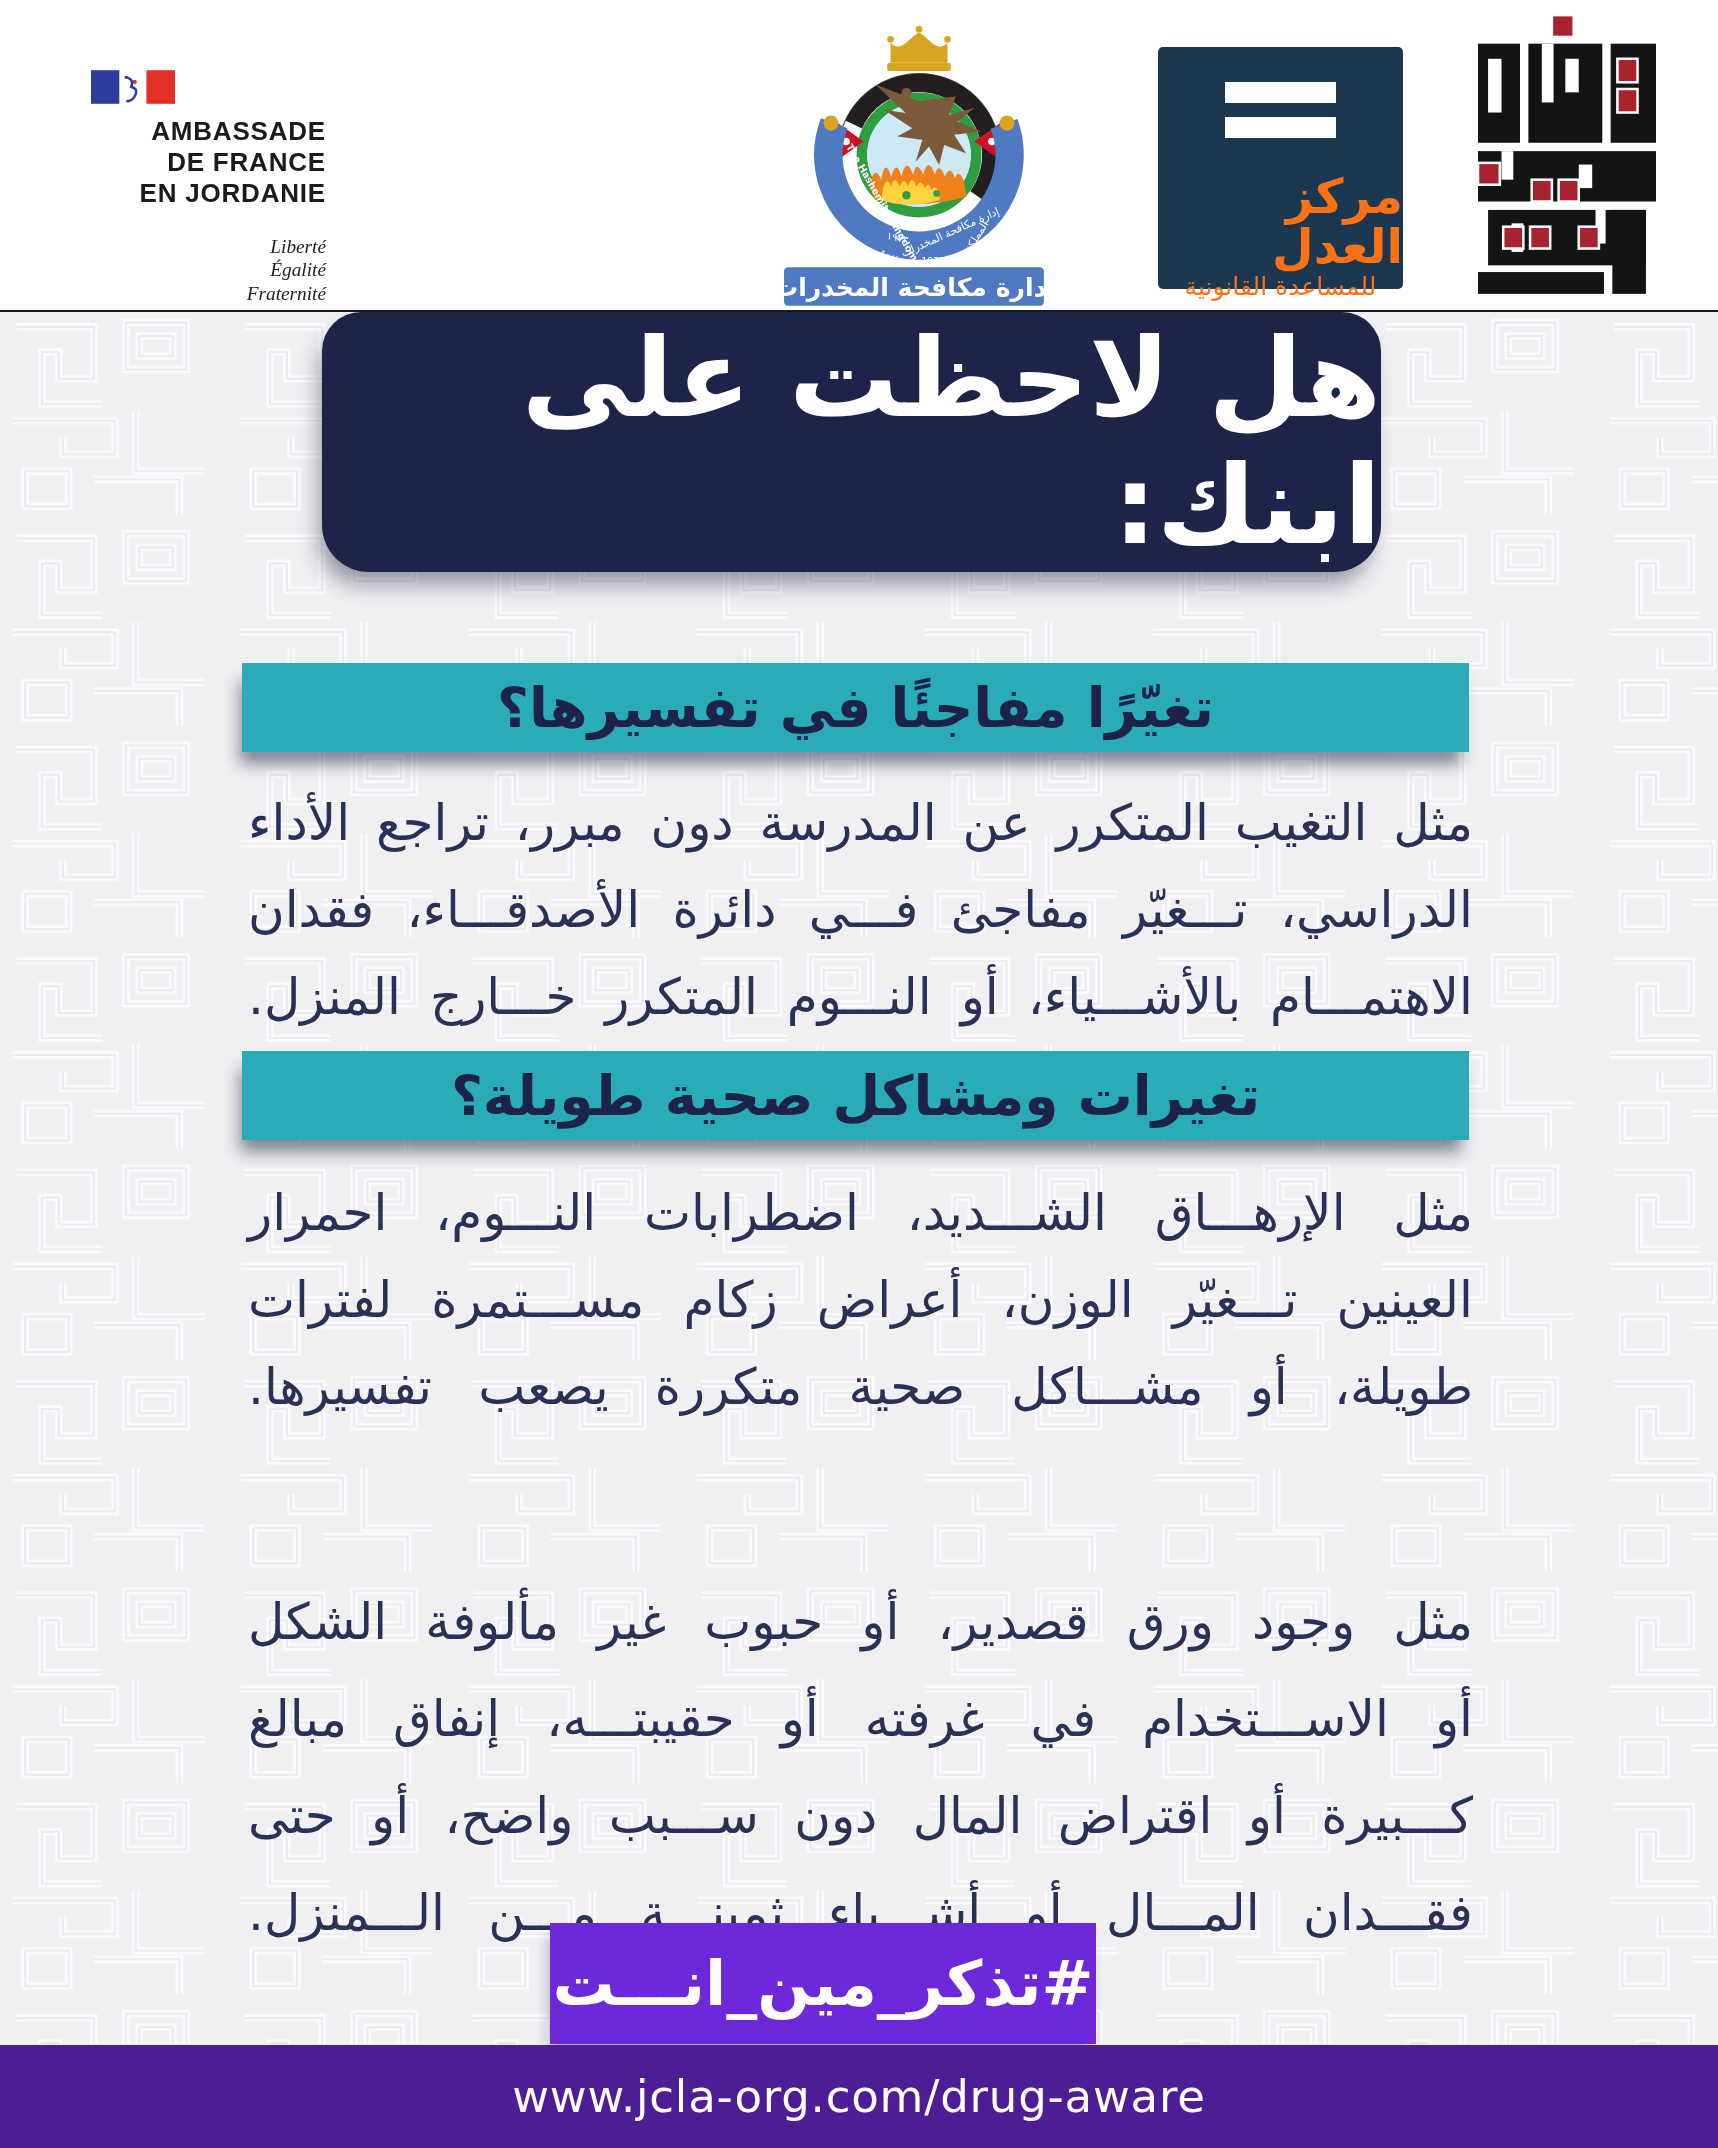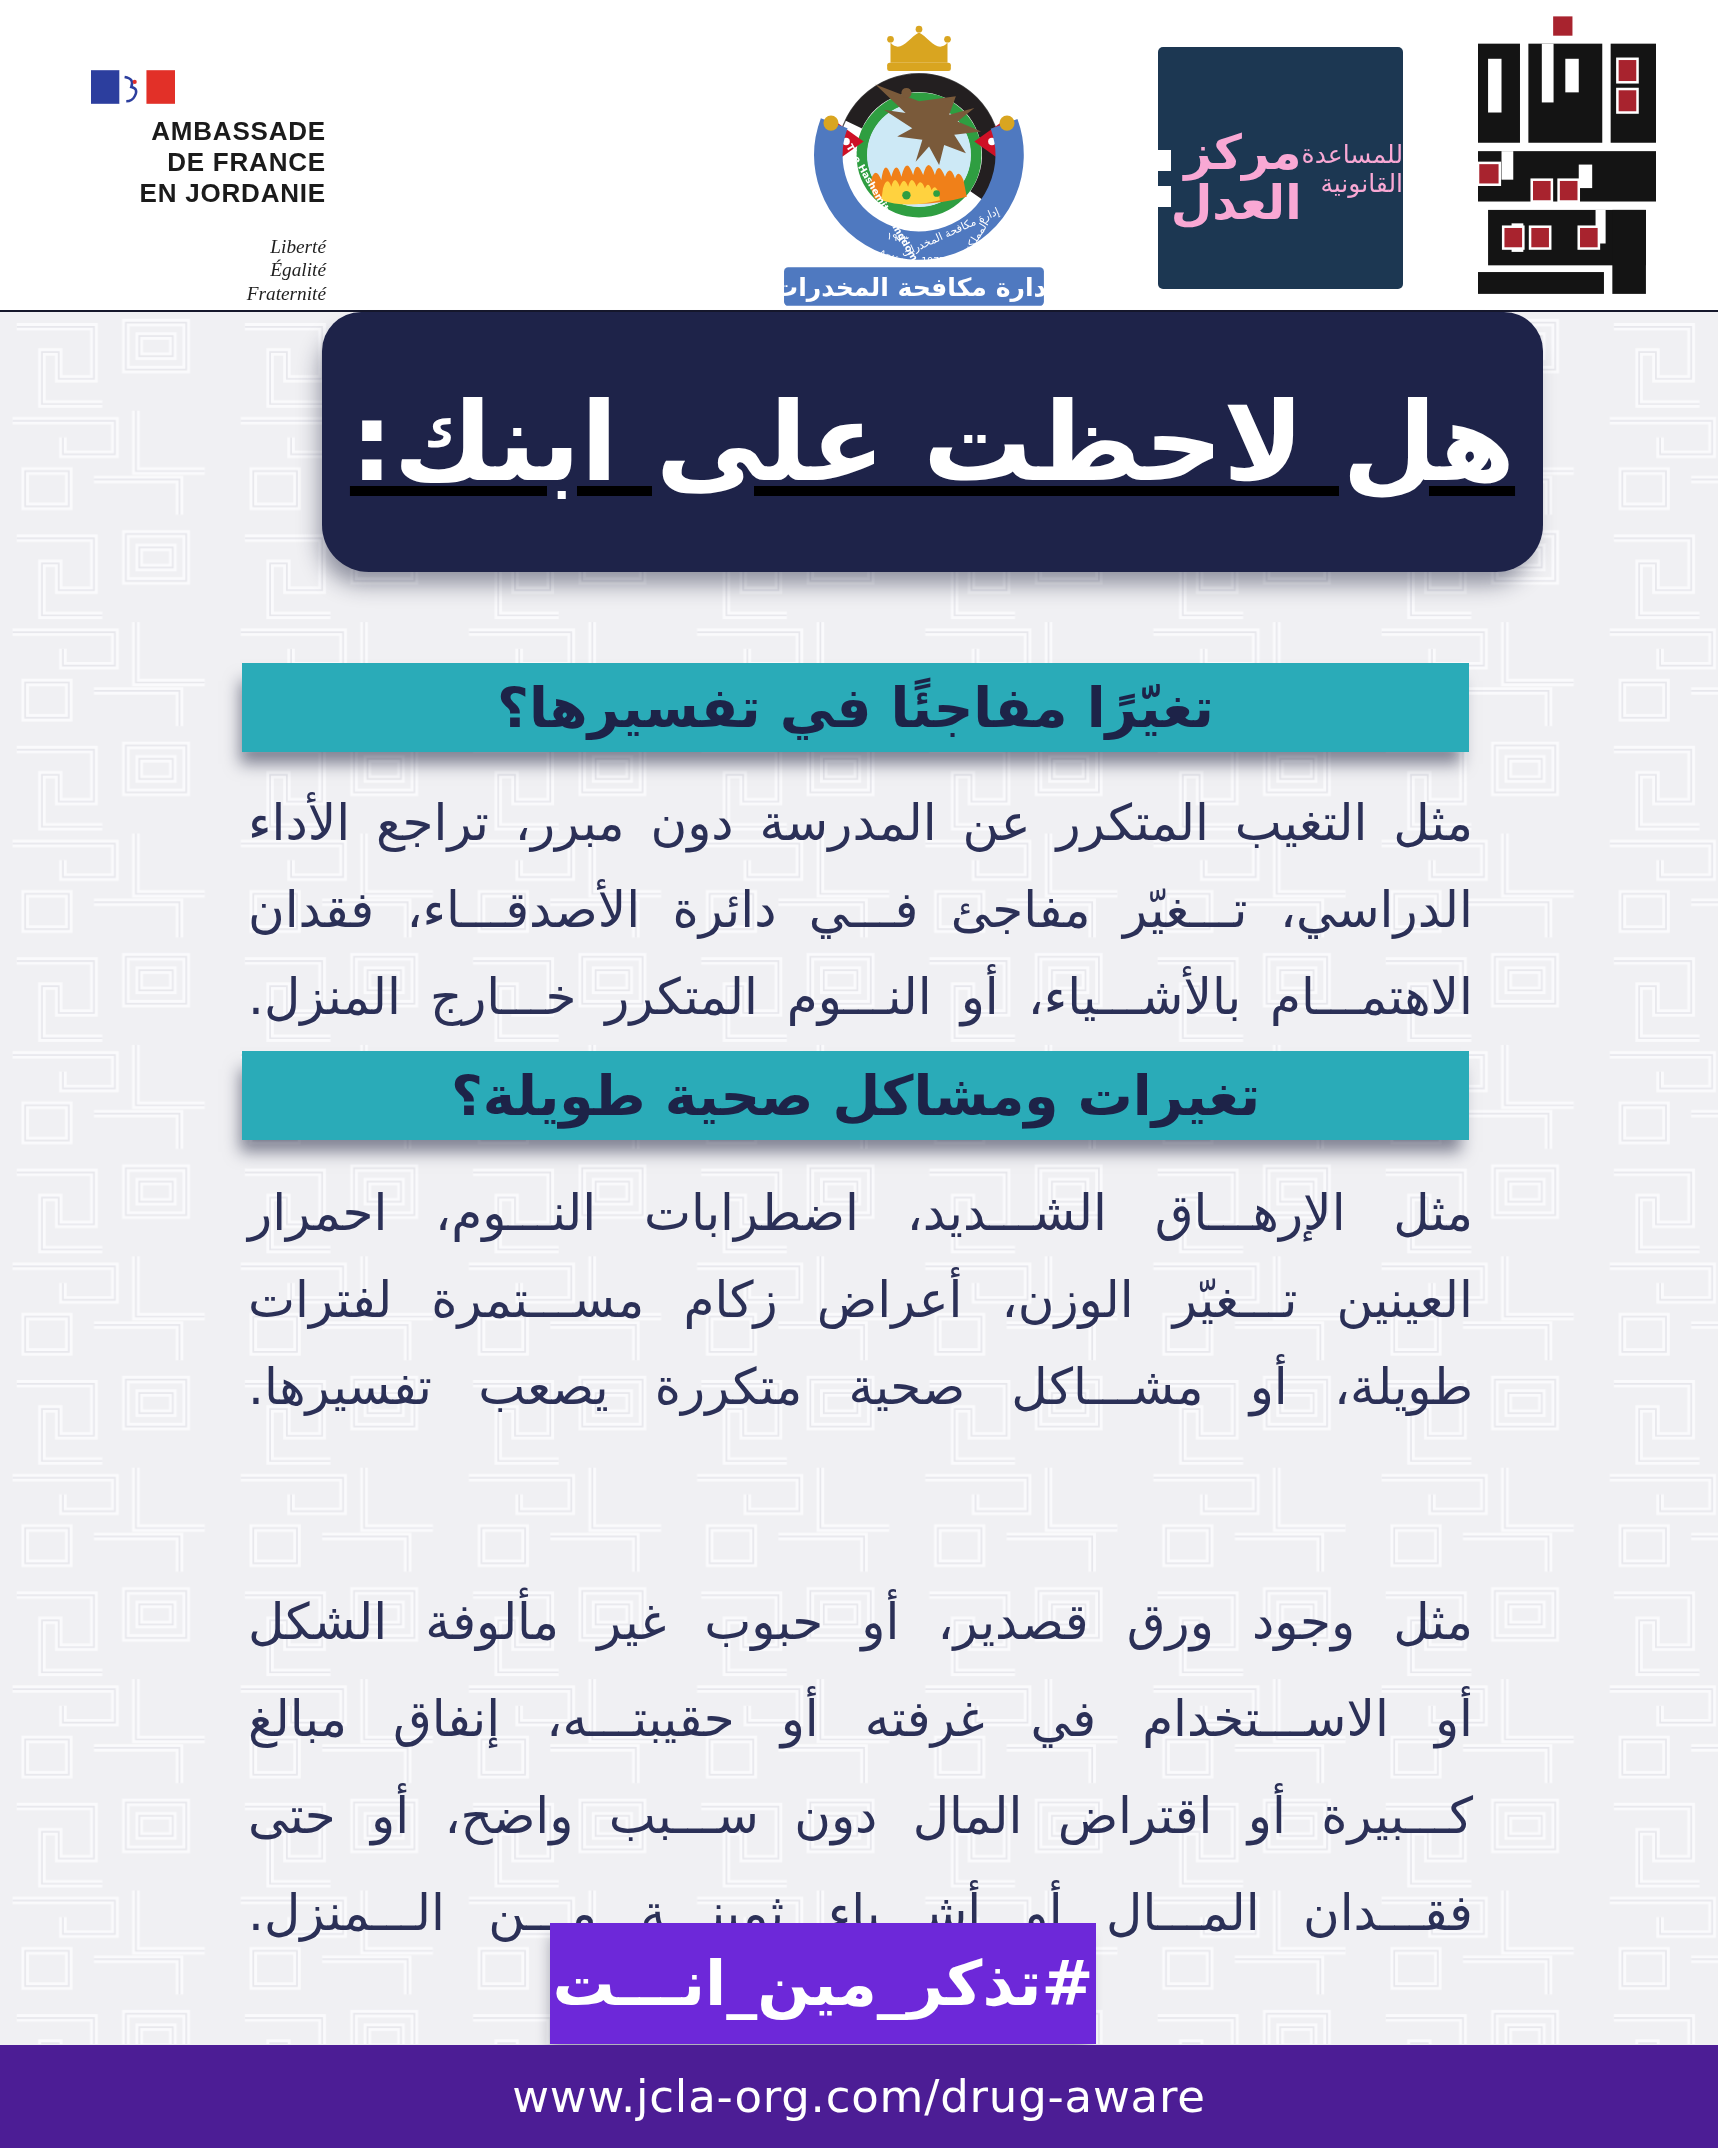--- a/index.html
+++ b/index.html
@@ -12,33 +12,33 @@
     border-bottom:2.5px solid #16182c;z-index:3;}
   
   .fr-logo{position:absolute;left:91px;top:70px;width:235px;color:#1b1b1b;text-align:right;}
   .fr-flag{display:block;margin-bottom:11.7px;}
   .fr-line{font-family:"Liberation Sans",sans-serif;font-weight:bold;font-size:26px;line-height:31px;letter-spacing:0.8px;}
   .fr-motto{font-family:"Liberation Serif",serif;font-style:italic;font-size:19.3px;line-height:23.5px;margin-top:26px;color:#1f1f1f;}
   
   .crest{position:absolute;left:779px;top:18.5px;width:280px;height:287px;}
   
   .jcla{position:absolute;left:1158px;top:47px;width:245px;height:242px;background:#1c3752;border-radius:5px;
-    display:flex;flex-direction:row;align-items:center;color:#f9a8d4;}
+    display:flex;flex-direction:column;align-items:center;color:#f97316;}
   .jcla-eq{margin-top:35px;width:111px;}
   .jcla-eq .bar{height:21px;background:#fff;margin-bottom:14.3px;}
   .jcla-name{font-size:48px;font-weight:bold;margin-top:18.5px;line-height:50px;direction:rtl;}
   .jcla-tag{font-size:25px;margin-top:1px;direction:rtl;}
   
   .kufic{position:absolute;left:1478px;top:15px;width:178px;height:279px;}
   
   .pattern-area{position:absolute;left:0;top:310px;width:1718px;height:1734px;z-index:1;}
   
-  .title-box{position:absolute;left:322px;top:312px;width:1221px;height:260px;background:#1e2349;
+  .title-box{position:absolute;left:322px;top:312px;width:1059px;height:260px;background:#1e2349;
     border-radius:39px 39px 47px 47px;display:flex;align-items:center;justify-content:center;z-index:4;
-    box-shadow:-6.7px 17px 22px -5px rgba(22,26,55,.45);text-decoration:underline;}
+    box-shadow:-6.7px 17px 22px -5px rgba(22,26,55,.45);}
   .title-text{color:#fff;font-size:109px;font-weight:bold;direction:rtl;}
   
   .band{position:absolute;left:242px;width:1227px;height:89px;background:#2aabb8;z-index:4;
     display:flex;align-items:center;justify-content:center;
     box-shadow:-5px 15px 15px -3.4px rgba(22,26,55,.5);}
   .band-1{top:663px;} .band-2{top:1051px;} .band-3{top:1458px;}
   .band-text{color:#1d2348;font-size:55px;font-weight:bold;direction:rtl;}
   
   .para{position:absolute;left:248px;width:1225px;direction:rtl;color:#2b3057;z-index:2;}
   .para-1{top:780px;} .para-2{top:1170px;} .para-3{top:1574px;}

